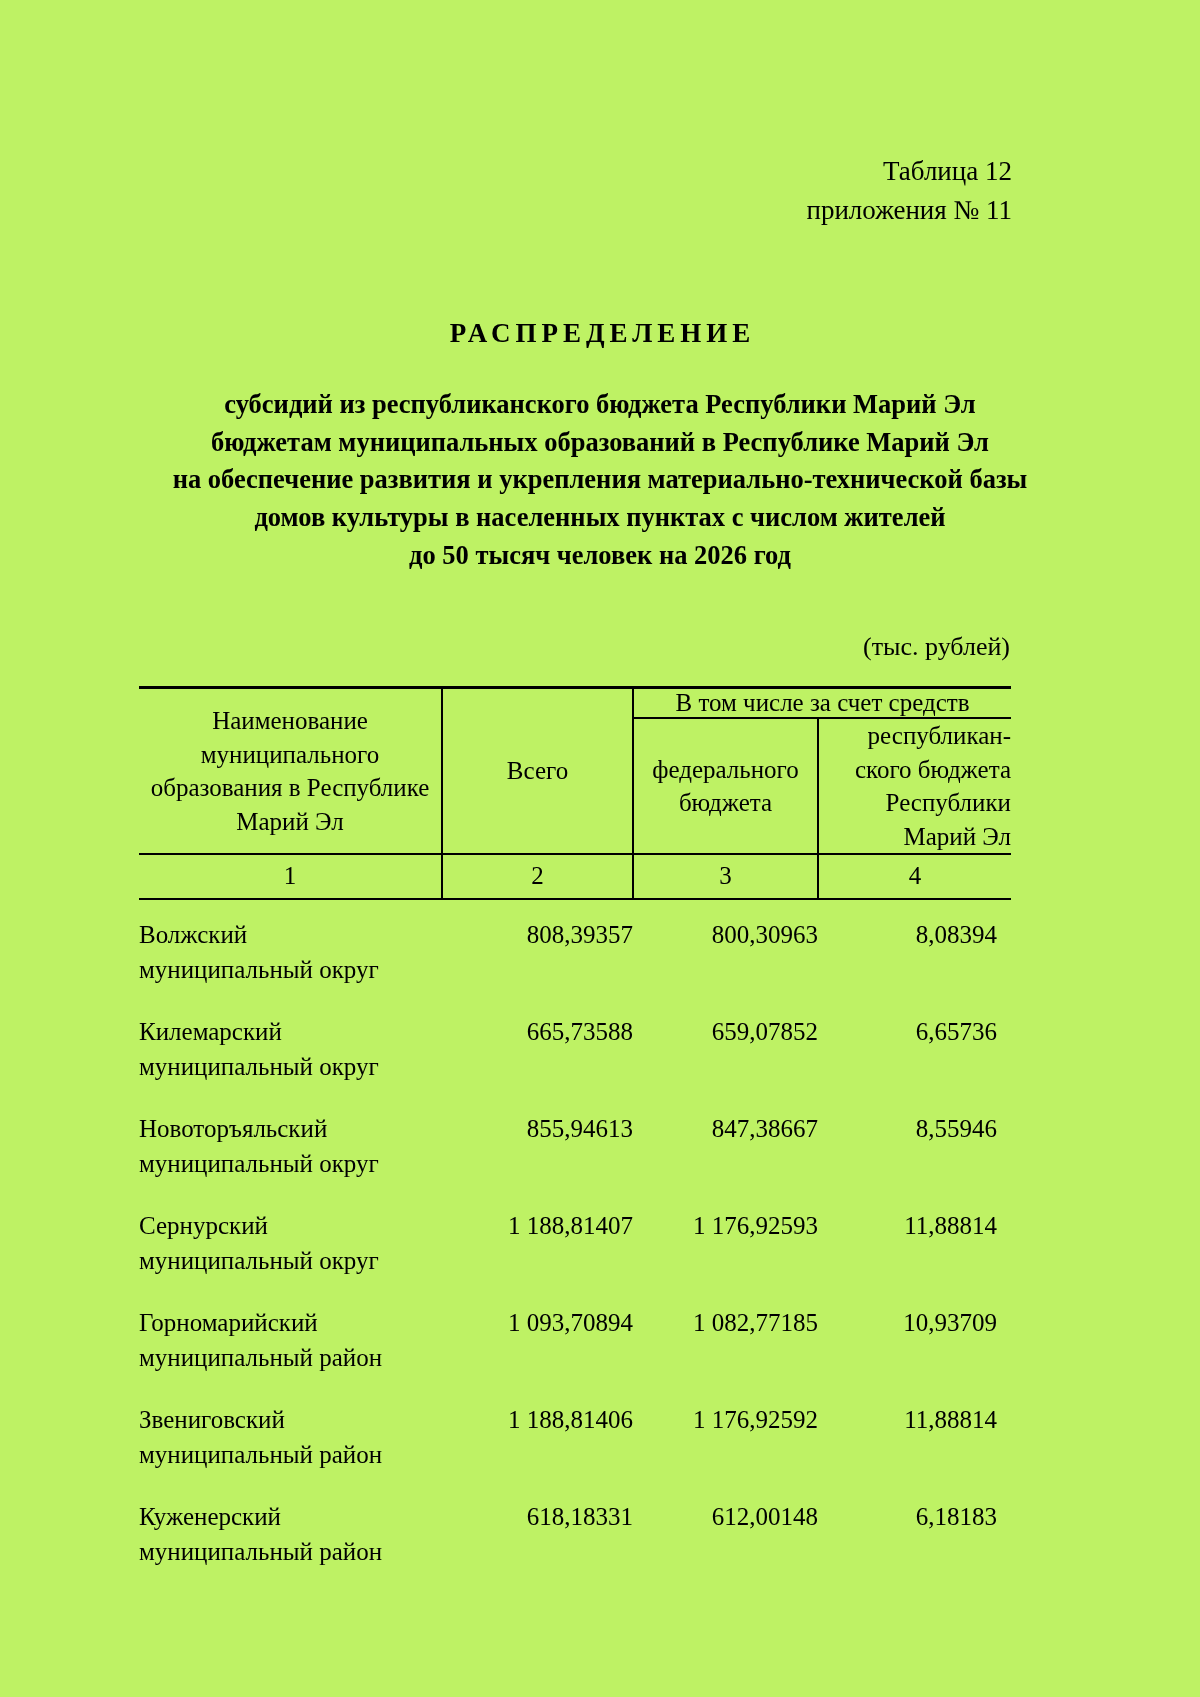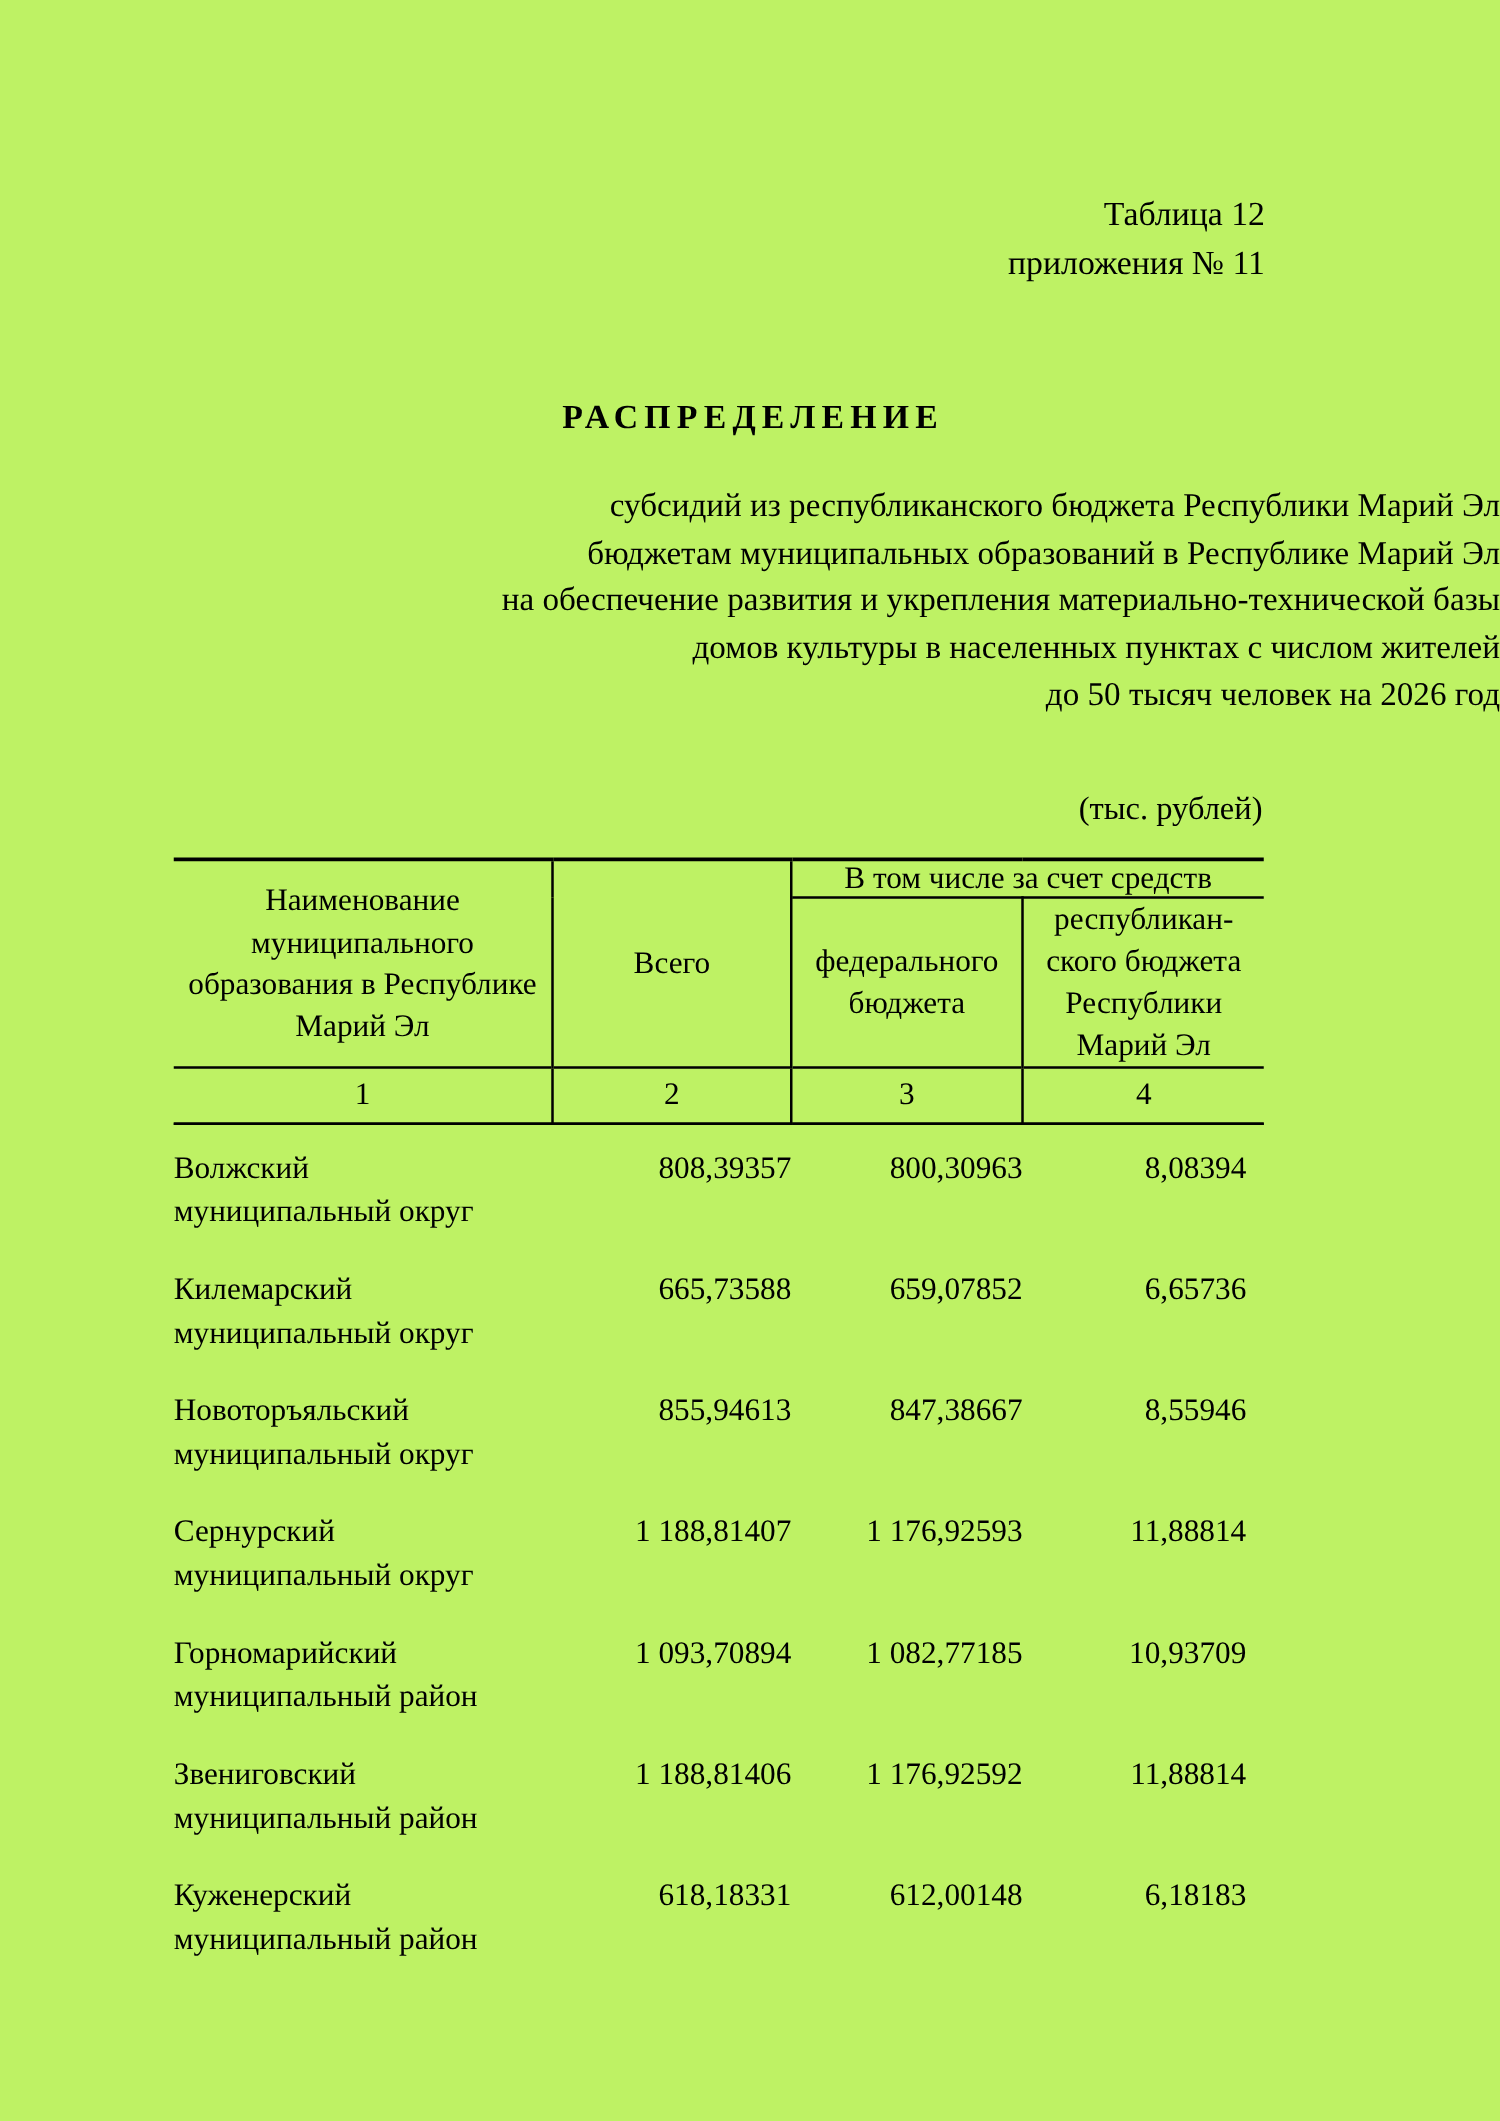--- a/index.html
+++ b/index.html
@@ -41,22 +41,22 @@
     font-weight: bold;
     font-size: 27px;
     letter-spacing: 5px;
     text-indent: 5px;
   }
   .title-sub {
     position: absolute;
     top: 386px;
     left: 0;
     width: 1200px;
-    text-align: right;
-    font-weight: normal;
+    text-align: center;
+    font-weight: bold;
     font-size: 26.5px;
     line-height: 1.42;
   }
   .title-sub .ln { display: block; white-space: nowrap; }
 
   
   .units-note {
     position: absolute;
     top: 632px;
     right: 190px;
@@ -105,21 +105,21 @@
     border-bottom: 2px solid #000;
     padding: 8px 4px 6px 4px;
   }
   .hdr-fed {
     text-align: center;
     line-height: 1.34;
     border-right: 2px solid #000;
     padding: 8px 4px 12px 4px;
   }
   .hdr-rep {
-    text-align: center;
+    text-align: right;
     line-height: 1.34;
     padding: 8px 4px 12px 4px;
   }
 
   .rule-top   { border-top: 3px solid #000; }
 
   
   tr.numrow td {
     text-align: center;
     padding: 7px 4px 8px 4px;

